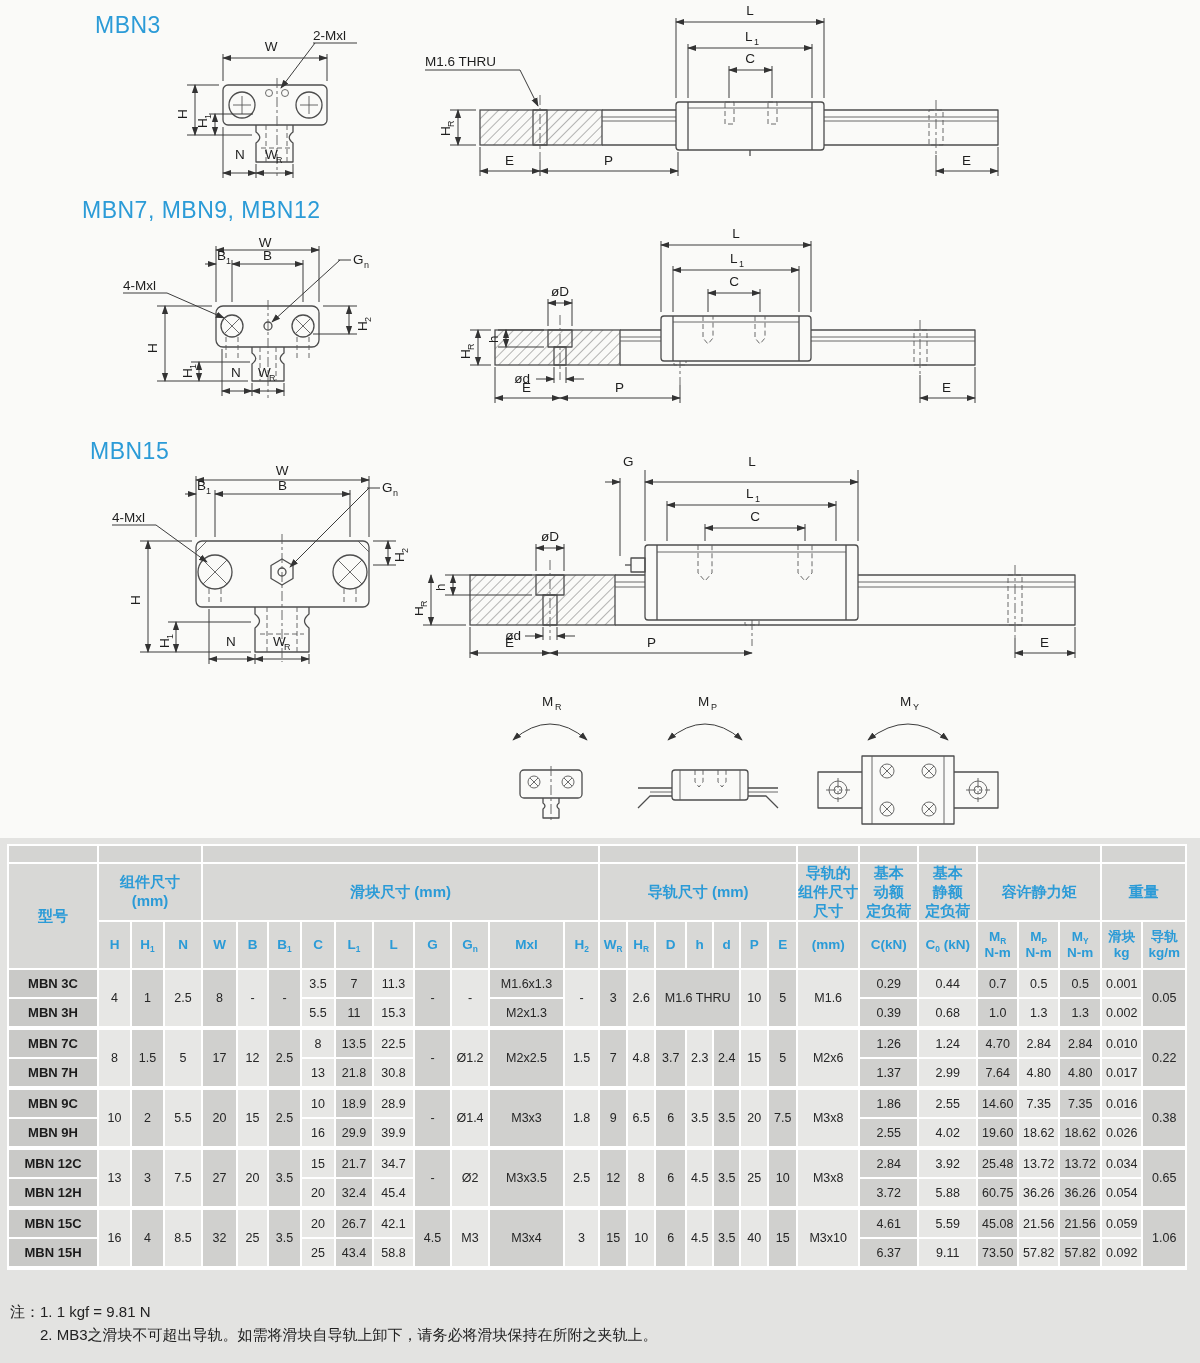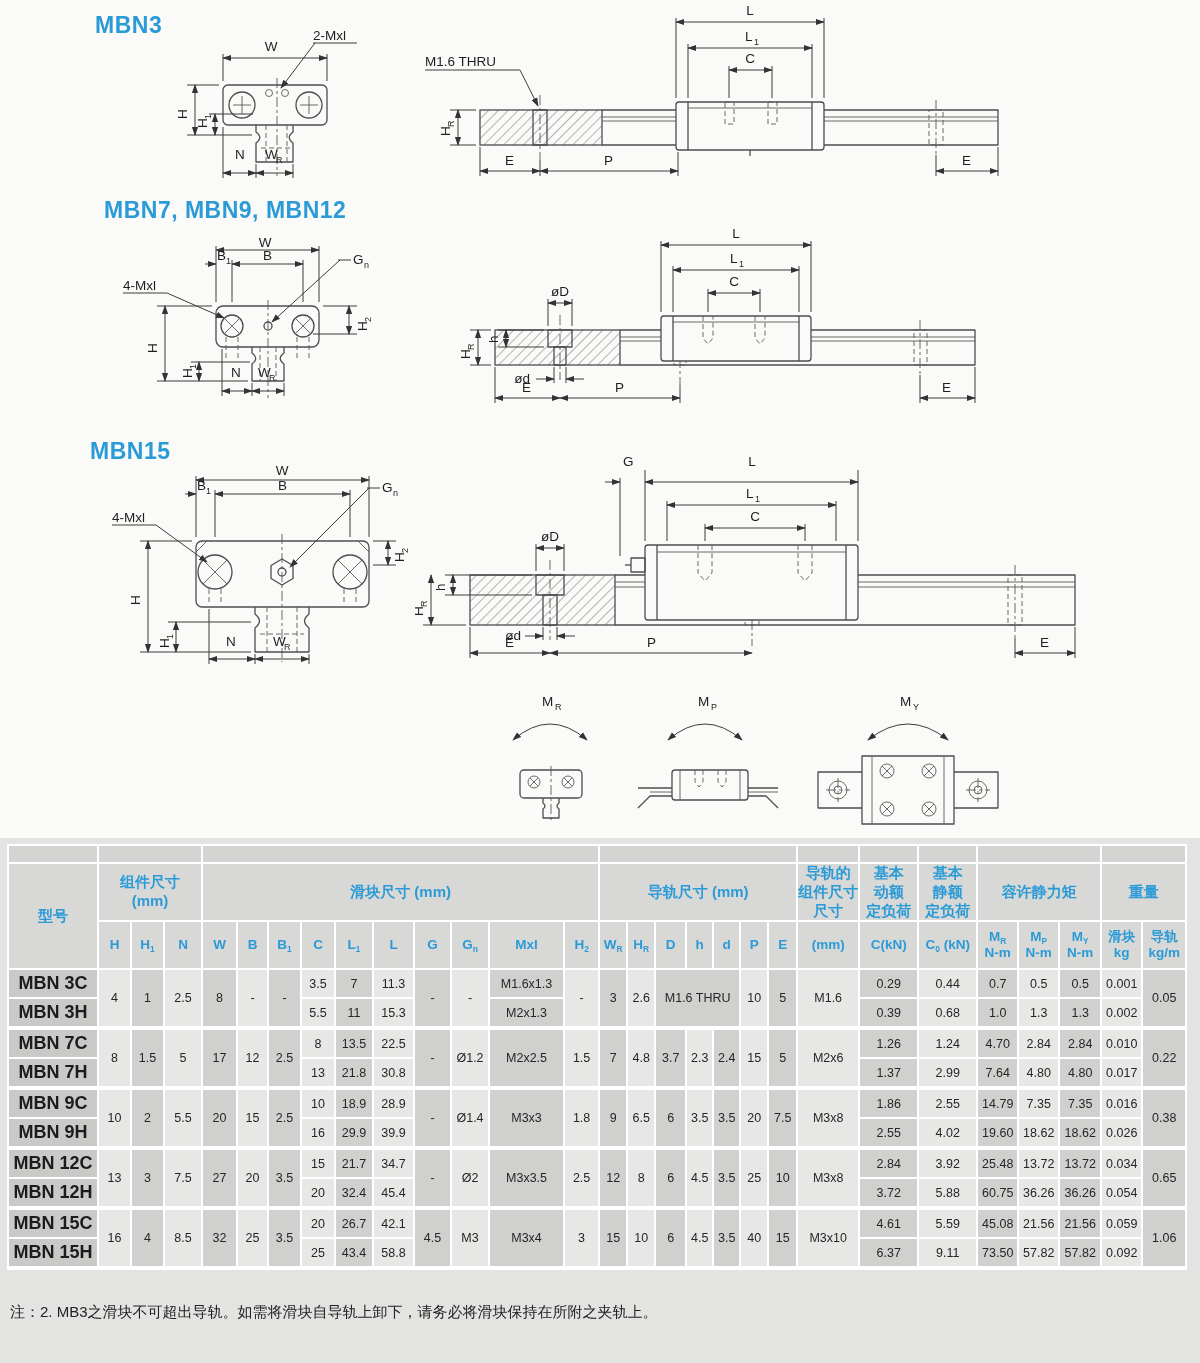--- a/index.html
+++ b/index.html
@@ -1,18 +1,18 @@
 <!DOCTYPE html>
 <html><head>
 <meta charset="utf-8">
 <style>
   html,body{margin:0;padding:0;background:#fafaf8;}
   .page{position:relative;width:1200px;height:1363px;overflow:hidden;background:#fafaf8;
         font-family:"Liberation Sans",sans-serif;}
-  .sec-title{position:absolute;color:#2b9bd7;font-size:23px;font-weight:bold;letter-spacing:.5px;}
+  .sec-title{position:absolute;color:#2b9bd7;font-size:23px;font-weight:normal;letter-spacing:.5px;}
   .abs{position:absolute;}
   
   svg .s   {stroke:#4d4d4d;stroke-width:1.3;fill:none;stroke-linejoin:round;}
   svg .sfill{stroke:#4d4d4d;stroke-width:1.3;fill:#fafaf8;}
   svg .st  {stroke:#5a5a5a;stroke-width:.9;fill:none;}
   svg .dm  {stroke:#3c3c3c;stroke-width:1;fill:none;}
   svg .dsh {stroke-dasharray:5 3;}
   svg .ctl {stroke-dasharray:10 3 3 3;stroke-width:.9;}
   svg .hat {fill:url(#hatch);stroke:#4d4d4d;stroke-width:1.3;}
   svg text {font-family:"Liberation Sans",sans-serif;font-size:13.5px;fill:#1e1e1e;}
@@ -22,21 +22,21 @@
   table.spec{border-collapse:collapse;table-layout:fixed;width:1178px;margin:6px 0 0 7px;}
   table.spec td,table.spec th{border:2px solid #fff;padding:0;text-align:center;vertical-align:middle;overflow:hidden;}
   table.spec th{background:#d8d8d6;color:#2b9bd7;font-weight:bold;}
   .rowstrip td{height:16px;background:#d4d4d2;}
   .gh{font-size:15px;line-height:1.25;}
   .sh{font-size:13.5px;line-height:1.2;}
   tr.rA th{height:56px;} tr.rB th{height:24px;text-align:center;} tr.rC th{height:46px;}
   tbody td{height:27px;font-size:12.5px;color:#262626;}
   tbody{border-bottom:4px solid #fff;}
   .c-l{background:#e7e7e5;} .c-d{background:#d0d0ce;}
-  .c-m{background:#c9c9c7;color:#1c1c1c;font-weight:bold;text-align:left;padding-left:8px;font-size:18px;}
+  .c-m{background:#c9c9c7;color:#1c1c1c;font-weight:bold;text-align:left;padding-left:8px;font-size:13px;}
   .sub{font-size:.62em;position:relative;top:.35em;}
   
   .notes{position:absolute;left:10px;top:462px;display:flex;font-size:15px;color:#222;line-height:1.55;}
   .notes .pfx{white-space:nowrap;}
 </style>
 </head>
 <body>
 
 <div class="page">
 
@@ -170,21 +170,21 @@
       <line x1="578" y1="147" x2="578" y2="176" class="dm"></line>
       <line x1="60" y1="171" x2="120" y2="171" class="dm" marker-start="url(#ar)" marker-end="url(#ar)"></line>
       <line x1="120" y1="171" x2="258" y2="171" class="dm" marker-start="url(#ar)" marker-end="url(#ar)"></line>
       <line x1="516" y1="171" x2="578" y2="171" class="dm" marker-start="url(#ar)" marker-end="url(#ar)"></line>
       <text x="85" y="165">E</text>
       <text x="184" y="165">P</text>
       <text x="542" y="165">E</text>
     </g>
   </svg>
 
-  <div class="sec-title abs" style="left:104px;top:197px">MBN7, MBN9, MBN12</div>
+  <div class="sec-title abs" style="left:82px;top:197px">MBN7, MBN9, MBN12</div>
 
   <svg class="abs" style="left:95px;top:238px" width="345" height="170" viewBox="0 0 345 170">
     <g>
       <rect x="121" y="68" width="103" height="41" rx="7" class="s"></rect>
       <circle cx="137" cy="88" r="11" class="s"></circle>
       <line x1="130" y1="81" x2="144" y2="95" class="st"></line>
         <line x1="144" y1="81" x2="130" y2="95" class="st"></line>
       <circle cx="208" cy="88" r="11" class="s"></circle>
       <line x1="201" y1="81" x2="215" y2="95" class="st"></line>
         <line x1="215" y1="81" x2="201" y2="95" class="st"></line>
@@ -810,21 +810,21 @@
           <td rowspan="2" class="c-d">9</td>
           <td rowspan="2" class="c-l">6.5</td>
           <td rowspan="2" class="c-d">6</td>
           <td rowspan="2" class="c-l">3.5</td>
           <td rowspan="2" class="c-d">3.5</td>
           <td rowspan="2" class="c-l">20</td>
           <td rowspan="2" class="c-d">7.5</td>
           <td rowspan="2" class="c-l">M3x8</td>
           <td class="c-d">1.86</td>
           <td class="c-l">2.55</td>
-          <td class="c-d">14.79</td>
+          <td class="c-d">14.60</td>
           <td class="c-l">7.35</td>
           <td class="c-d">7.35</td>
           <td class="c-l">0.016</td>
           <td rowspan="2" class="c-d">0.38</td>
         </tr>
         <tr>
           <td class="c-m">MBN 9H</td>
           <td class="c-l">16</td>
           <td class="c-d">29.9</td>
           <td class="c-l">39.9</td>
@@ -926,17 +926,18 @@
           <td class="c-l">57.82</td>
           <td class="c-d">57.82</td>
           <td class="c-l">0.092</td>
         </tr>
       </tbody>
     </table>
 
     <div class="notes">
       <span class="pfx">注：</span>
       <div>
+        <div>1. 1 kgf = 9.81 N</div>
         <div>2. MB3之滑块不可超出导轨。如需将滑块自导轨上卸下，请务必将滑块保持在所附之夹轨上。</div>
       </div>
     </div>
   </div>
 </div>
 
 </body></html>

